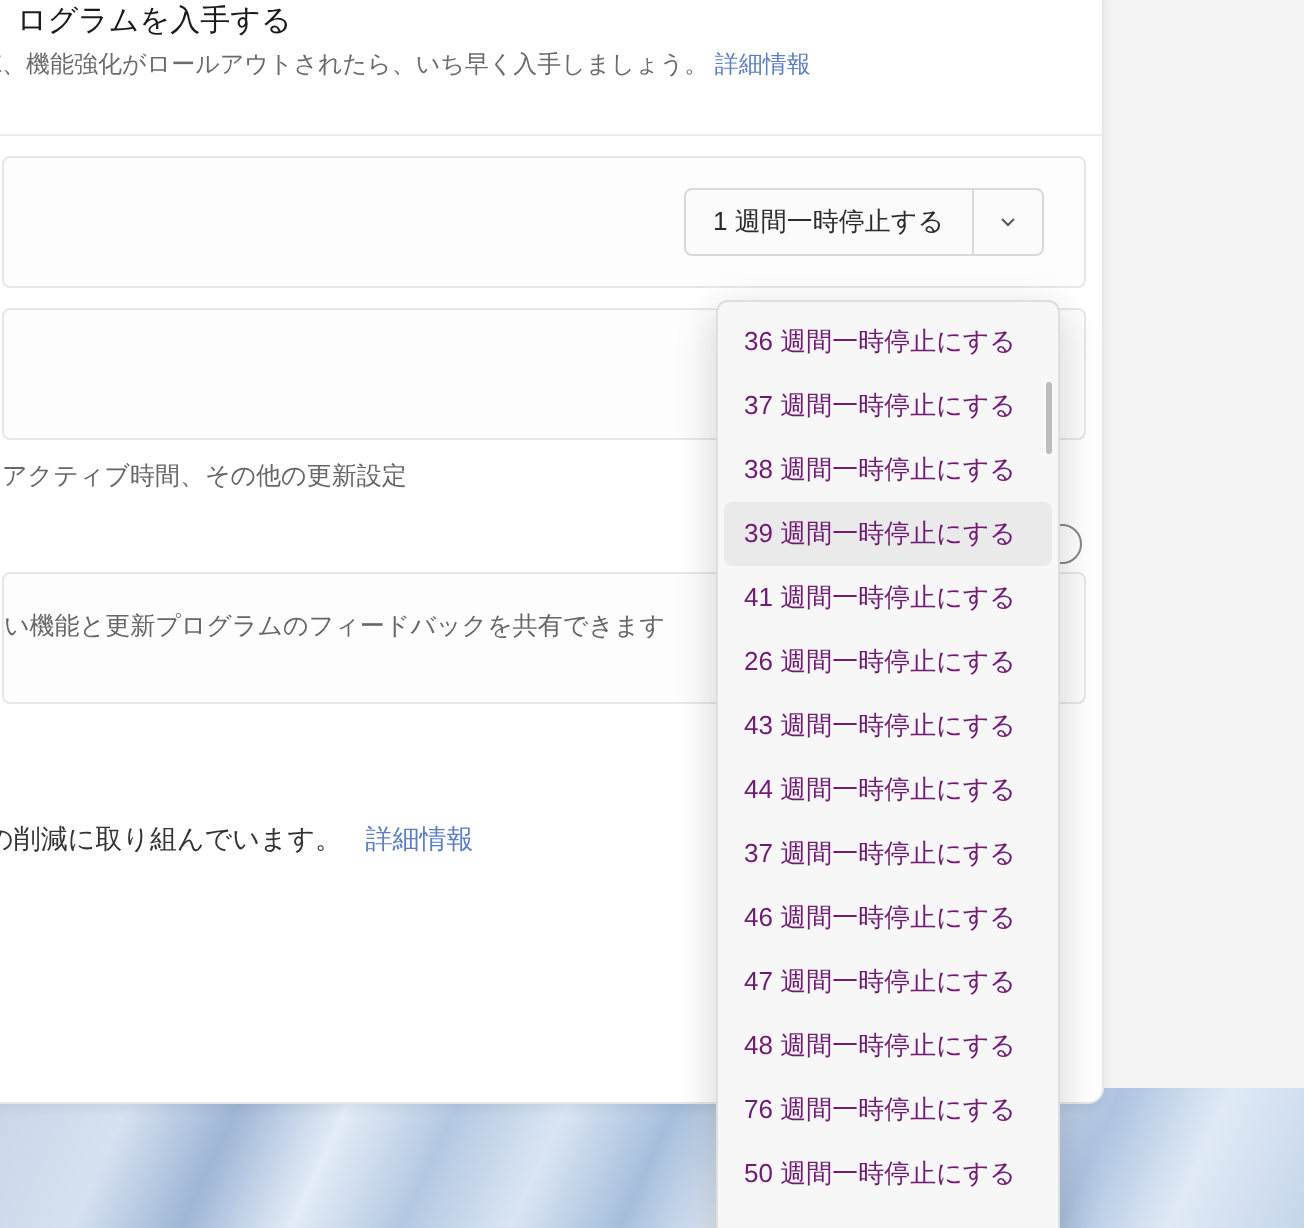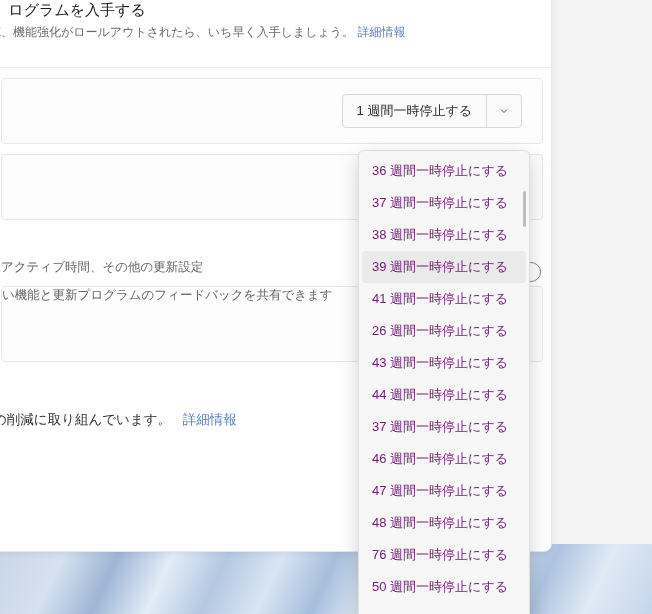--- a/index.html
+++ b/index.html
@@ -103,24 +103,24 @@
   .dd-btn .dd-chevron {
     width: 34px;
     display: flex;
     align-items: center;
     justify-content: center;
   }
   .dd-btn .dd-chevron svg { width: 12px; height: 12px; }
 
   .row3 { height: 66px; }
 
-  .row4 { height: 46px; display:flex; align-items:flex-end; }
+  .row4 { height: 46px; display:flex; align-items:flex-start; }
   .row4 .txt { font-size: 12.5px; color: #666; white-space: nowrap; overflow: hidden; padding-left: 0; }
 
-  .row5 { height: 76px; display:flex; align-items:flex-start; padding-bottom:12px; }
+  .row5 { height: 66px; display:flex; align-items:center; padding-bottom:12px; }
   .row5 .txt { font-size: 12.5px; color: #666; white-space: nowrap; overflow: hidden; }
 
   .footer-note {
     position: absolute;
     left: 0;
     top: 418px;
     font-size: 13.5px;
     color: #333;
     white-space: nowrap;
   }

